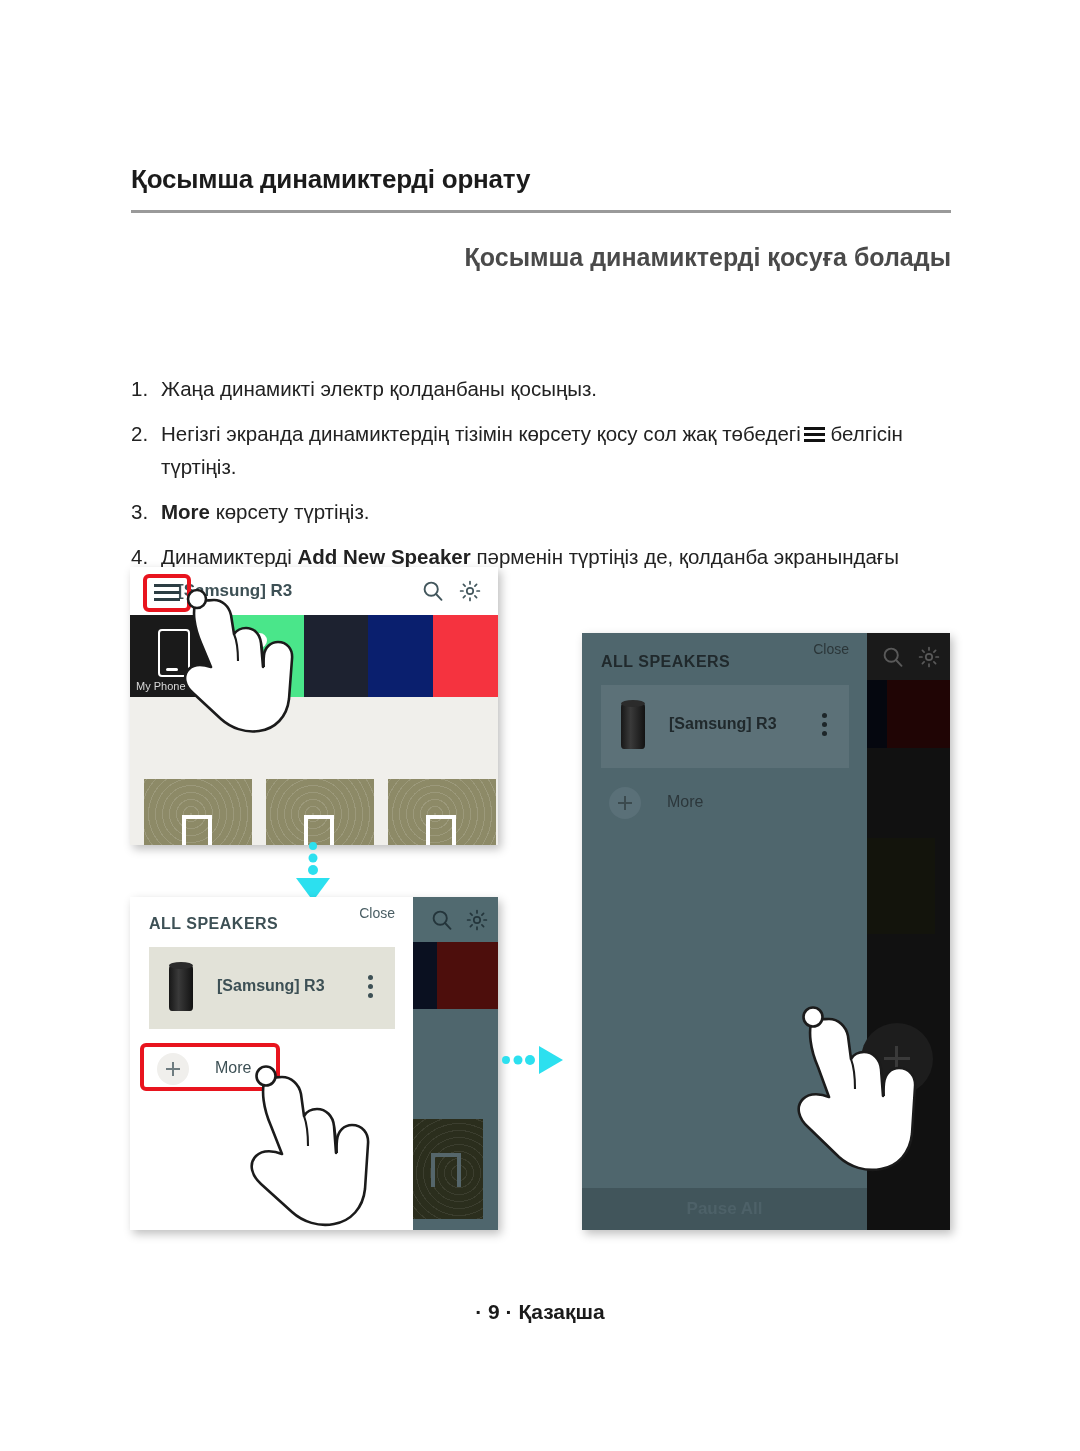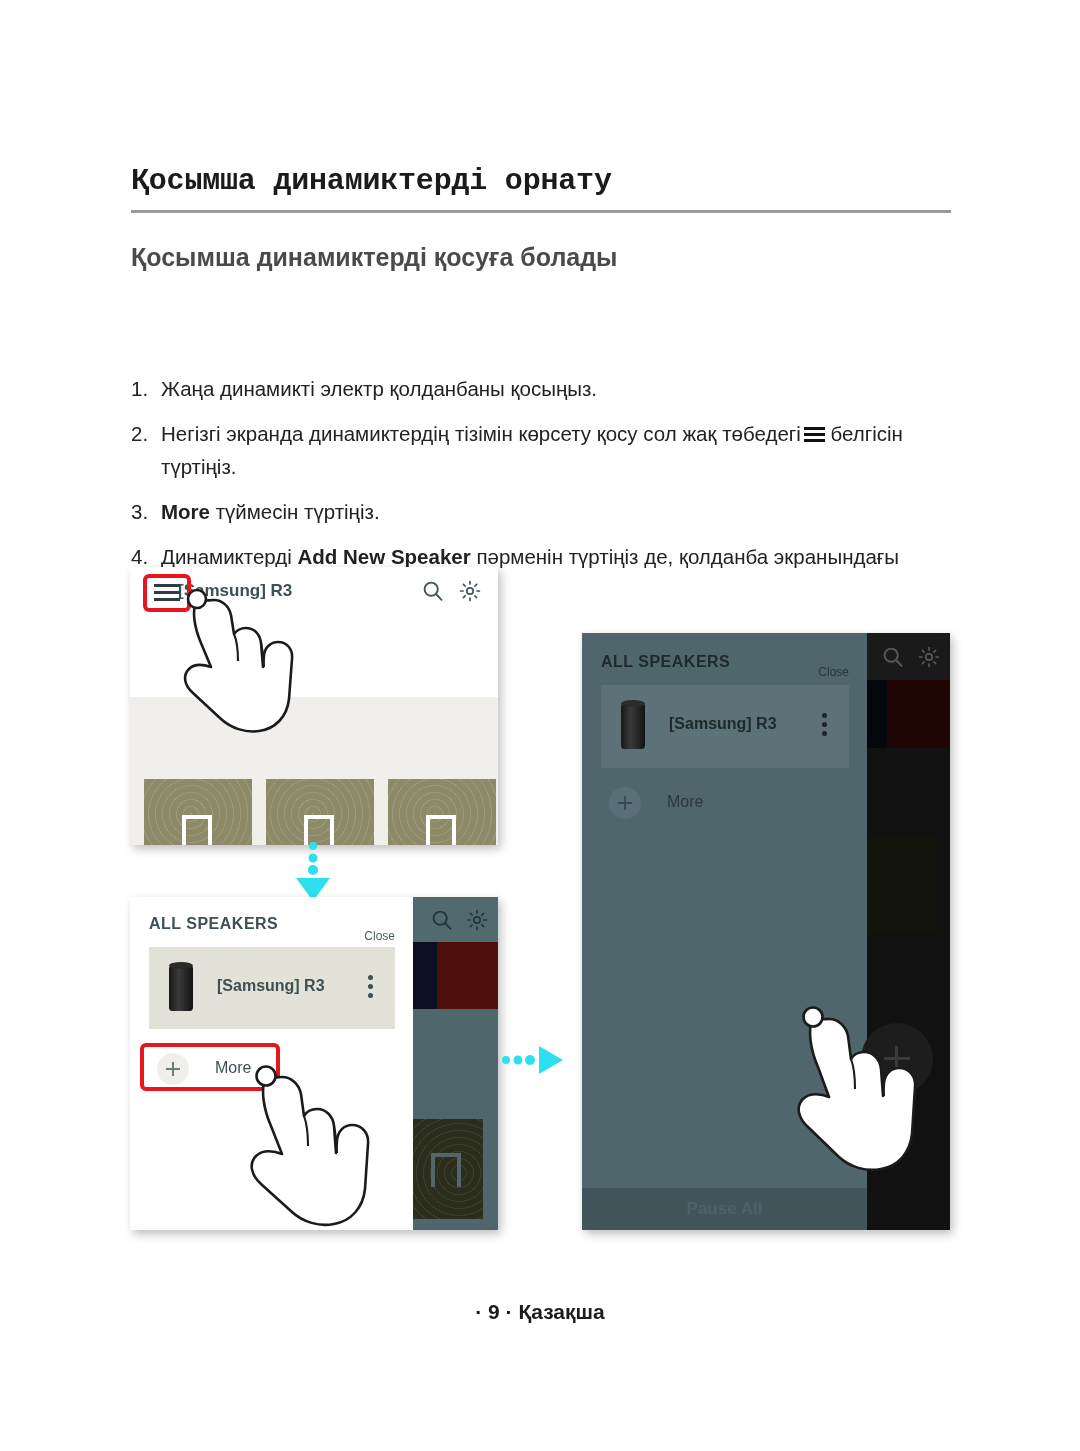--- a/index.html
+++ b/index.html
@@ -13,37 +13,37 @@
   }
   .page{
     position:absolute;
     left:0;top:0;width:1080px;height:1451px;
   }
 
   
   .doc-title{
     position:absolute;
     left:131px;top:164px;width:820px;
-    font-size:30px;font-weight:700;
+    font-size:26px;font-weight:700;
     letter-spacing:-0.2px;
     color:#1b1b1b;
     white-space:nowrap;
-    font-family:Liberation Mono, monospace;
   }
   .title-rule{
     position:absolute;
     left:131px;top:210px;width:820px;height:3px;
     background:#9a9a9a;
   }
   .sub-title{
     position:absolute;
     left:131px;top:243px;width:820px;
     font-size:25px;font-weight:700;
     color:#4a4a4a;
     white-space:nowrap;
+    text-align:right;
   }
 
   
   .intro{
     position:absolute;
     left:131px;top:288px;width:830px;
     font-size:20.5px;line-height:30px;
     color:#222;
   }
   .steps{
@@ -210,22 +210,22 @@
     content:"";position:absolute;right:-4px;top:-4px;width:4px;height:34px;background:#55666b;
   }
   .m2-right .ic-search{left:17px;top:11px;}
   .m2-right .ic-gear{left:52px;top:11px;}
 
   .sp-head{
     position:absolute;left:19px;top:18px;
     font-size:16px;font-weight:700;letter-spacing:0.5px;color:#3d5055;
   }
   .sp-close{
-    position:absolute;right:18px;top:32px;
-    font-size:12px;color:#4a5e64;
+    position:absolute;right:18px;top:8px;
+    font-size:14px;color:#4a5e64;
   }
   .sp-card{
     position:absolute;left:19px;top:50px;width:246px;height:82px;
     background:#e2e2d8;
   }
   .sp-dev{
     position:absolute;left:20px;top:18px;width:24px;height:46px;
     background:linear-gradient(90deg,#171717 0%,#3a3a3a 40%,#121212 100%);
     border-radius:3px/4px;
   }
@@ -353,21 +353,21 @@
       <span class="step-txt"><span>Жаңа динамикті электр қолданбаны қосыңыз.</span></span>
     </div>
 
     <div class="step">
       <span class="step-num">2.</span>
       <span class="step-txt"><span>Негізгі экранда динамиктердің тізімін көрсету қосу сол жақ төбедегі</span><span class="ham-glyph"><i></i><i></i><i></i></span> <span>белгісін түртіңіз.</span></span>
     </div>
 
     <div class="step">
       <span class="step-num">3.</span>
-      <span class="step-txt"><b>More</b><span> түймесін түртіңіз.</span></span>
+      <span class="step-txt"><b>More</b><span> көрсету түртіңіз.</span></span>
     </div>
 
     <div class="step">
       <span class="step-num">4.</span>
       <span class="step-txt"><span>Динамиктерді </span><b>Add New Speaker</b><span> пәрменін түртіңіз де, қолданба экранындағы нұсқауларды орындаңыз.</span></span>
     </div>
 
   </div>
 
   <div class="figure">
@@ -384,20 +384,33 @@
           </svg>
         </div>
         <div class="ic-gear">
           <svg class="svgicon" viewBox="0 0 24 24" fill="none" stroke="#42565c" stroke-width="1.7">
             <circle cx="12" cy="12" r="3.2"></circle>
             <path d="M12 2.6v2.4M12 19v2.4M2.6 12h2.4M19 12h2.4M5.4 5.4l1.7 1.7M16.9 16.9l1.7 1.7M18.6 5.4l-1.7 1.7M7.1 16.9l-1.7 1.7" stroke-linecap="round"></path>
           </svg>
         </div>
       </div>
 
+      <div class="m1-strip">
+        <div class="tile-phone" style="background:#1a1a1a;">
+          <div class="ph"></div>
+          <div class="lbl">My Phone</div>
+        </div>
+        <div class="tile-green" style="background:#4ae68a;">
+          <div class="dot"></div>
+          <div class="leaf"></div>
+        </div>
+        <div class="tile-d1" style="background:#1d2230;"></div>
+        <div class="tile-d2" style="background:#0a1f6e;"></div>
+        <div class="tile-red" style="background:#f5333f;"></div>
+      </div>
 
       <div class="m1-albums">
         <div class="album-row">
           <div class="album">
               <div class="rings"></div>
               <div class="note"></div>
             </div>
           <div class="album">
               <div class="rings"></div>
               <div class="note"></div>

